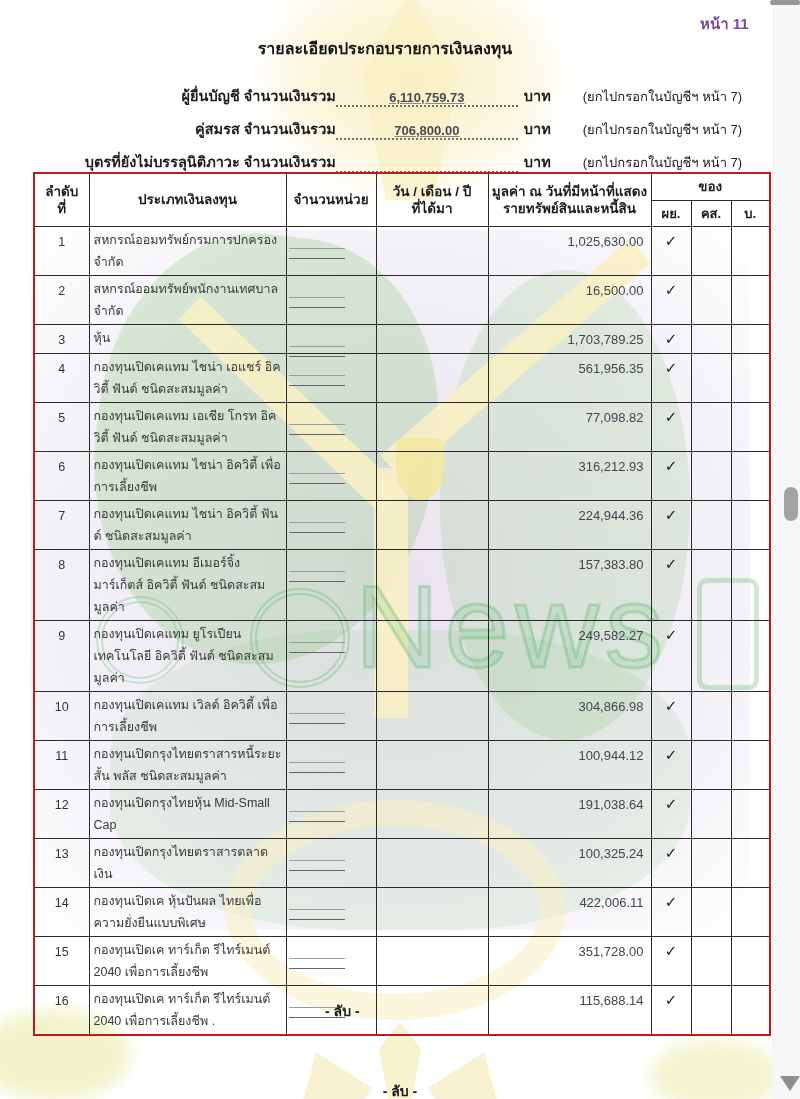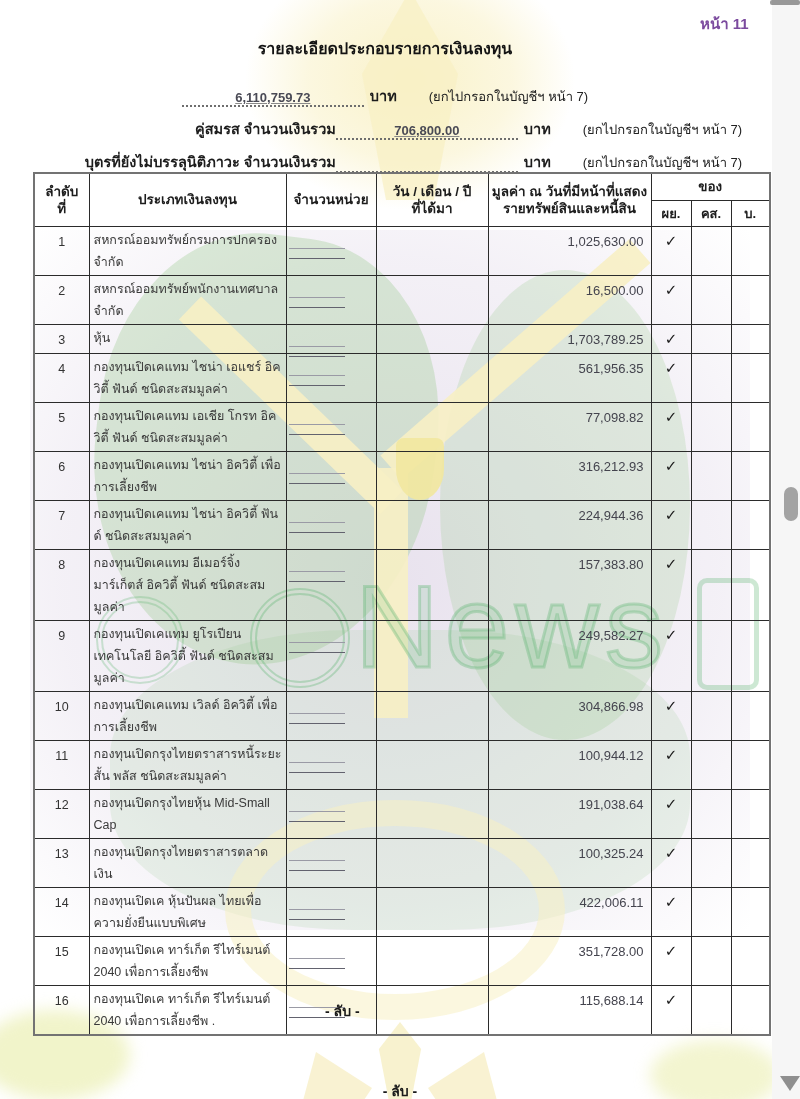--- a/index.html
+++ b/index.html
@@ -55,21 +55,21 @@
   .sumline { display:flex; align-items:flex-end; justify-content:center; height:33px; }
   .sumline .lbl { width:308px; text-align:right; font-size:14.5px; font-weight:bold; color:#1c1c1c; }
   .sumline .dots { width:182px; border-bottom:2px dotted #6e6e6e; text-align:center;
     font-size:13px; color:#4a4a55; padding-bottom:0; line-height:15px;font-weight:bold; }
   .sumline .dots span { text-decoration:underline; text-decoration-color:#8a8a8a; }
   .sumline .unit { font-size:14.5px; font-weight:bold; margin-left:6px; color:#1c1c1c; }
   .sumline .note { font-size:13px; font-weight:400; margin-left:32px; color:#222; }
 
   table.inv { position:absolute; left:33px; top:172px; width:736px; border-collapse:collapse; table-layout:fixed; background:transparent; }
   table.inv th, table.inv td { border:1.5px solid #2b2b2b; }
-  table.inv { border:2px solid #737373; }
+  table.inv { border:2px solid #b91c1c; }
   th { font-size:13.5px; font-weight:600; color:#1d1d1d; line-height:17px; padding:3px 2px; text-align:center; vertical-align:middle; }
   th.of-head { height:27px; }
   th.sub { height:26px; font-size:13px; }
   td { font-size:12.5px; vertical-align:top; padding:2px 4px; line-height:22px; color:#333; }
   td.c-no { text-align:center; padding-top:4px; }
   td.c-name { text-align:left; color:#3a3a3a; }
   td.c-units { position:relative; }
   td.c-units .unit-line { position:absolute; left:2px; top:21px; width:56px; height:11px;
     border-top:1px solid #9a9aa5; border-bottom:1.2px solid #62626e; }
   td.c-value { text-align:right; padding-right:7px; padding-top:4px; color:#44444e; font-size:13px; }
@@ -115,20 +115,21 @@
 <div class="wm wm-crown-r"></div>
 <div class="wm wm-blob-bl"></div>
 <div class="wm wm-blob-br"></div>
 
 <div class="content">
   <div class="page-number">หน้า 11</div>
   <div class="doc-title">รายละเอียดประกอบรายการเงินลงทุน</div>
 
   <div class="summary">
     <div class="sumline">
+      <span class="lbl">ผู้ยื่นบัญชี จำนวนเงินรวม</span>
       <span class="dots"><span>6,110,759.73</span></span>
       <span class="unit">บาท</span>
       <span class="note">(ยกไปกรอกในบัญชีฯ หน้า 7)</span>
     </div>
     <div class="sumline">
       <span class="lbl">คู่สมรส จำนวนเงินรวม</span>
       <span class="dots"><span>706,800.00</span></span>
       <span class="unit">บาท</span>
       <span class="note">(ยกไปกรอกในบัญชีฯ หน้า 7)</span>
     </div>

